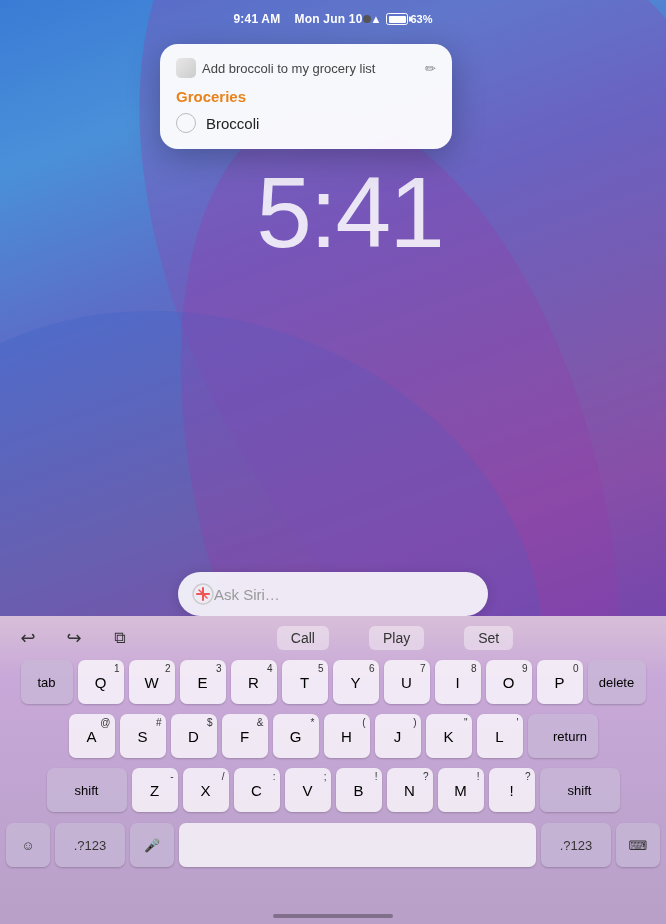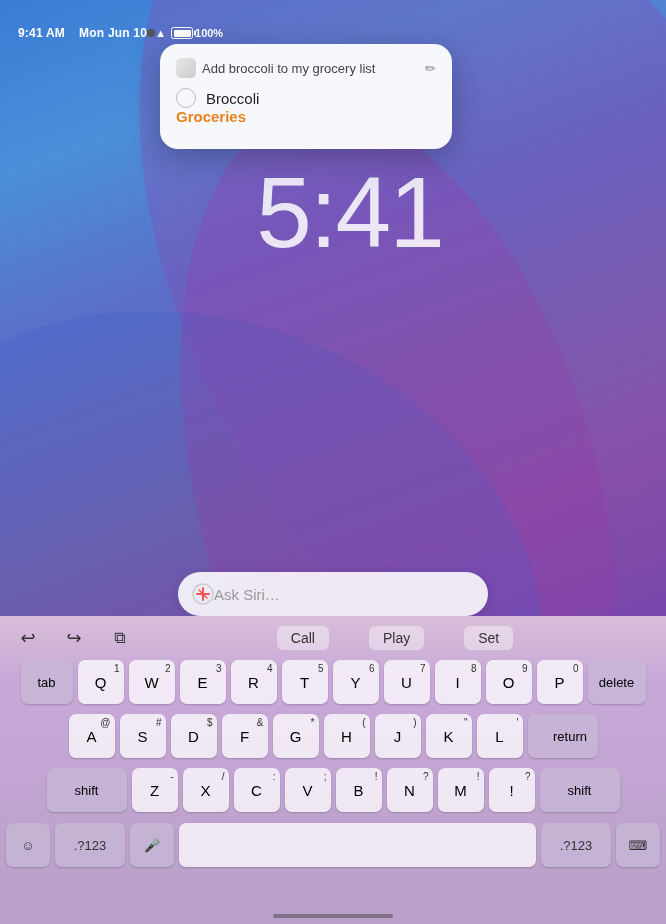--- a/index.html
+++ b/index.html
@@ -25,28 +25,28 @@
     #swirl {
       position: absolute;
       inset: 0;
       z-index: 1;
       pointer-events: none;
     }
 
     
     #status-bar {
       position: absolute;
-      top: 16px;
+      top: 2px;
       left: 0;
       right: 0;
       height: 28px;
       z-index: 100;
       display: flex;
       align-items: center;
-      justify-content: flex-start;
+      justify-content: center;
       padding: 6px 18px 0 18px;
     }
 
     #status-left {
       font-size: 12px;
       color: #fff;
       font-weight: 600;
       letter-spacing: 0.2px;
     }
 
@@ -380,38 +380,38 @@
     &nbsp;&nbsp;
     <span>Mon Jun 10</span>
   </div>
   <div id="status-center"></div>
   <div id="status-right">
     <span class="status-icon">▲</span>
     <div class="battery-icon">
       <div class="battery-body">
         <div class="battery-fill"></div>
       </div>
-      <span>100%</span>
+      <span>63%</span>
     </div>
   </div>
 </div>
 
 <div id="notification-card">
   <div id="notification-header">
     <div id="notification-title-row">
       <div id="notification-app-icon"></div>
       <span id="notification-subtitle">Add broccoli to my grocery list</span>
     </div>
     <span id="notification-edit-icon">✏</span>
   </div>
+  <div id="notification-list-title">Groceries</div>
   <div id="notification-item">
     <div class="item-checkbox"></div>
     <span class="item-label">Broccoli</span>
   </div>
-  <div id="notification-list-title">Groceries</div>
 </div>
 
 <div id="time-display">5:41</div>
 
 <div id="siri-bar">
   <svg id="siri-icon" viewBox="0 0 22 22" xmlns="http://www.w3.org/2000/svg">
     <circle cx="11" cy="11" r="10" fill="none" stroke="#ccc" stroke-width="1.5"></circle>
     <line x1="5" y1="11" x2="17" y2="11" stroke="#e55" stroke-width="2" stroke-linecap="round"></line>
     <line x1="11" y1="5" x2="11" y2="17" stroke="#e55" stroke-width="2" stroke-linecap="round"></line>
     <line x1="7" y1="7" x2="15" y2="15" stroke="#e55" stroke-width="1.5" stroke-linecap="round"></line>

